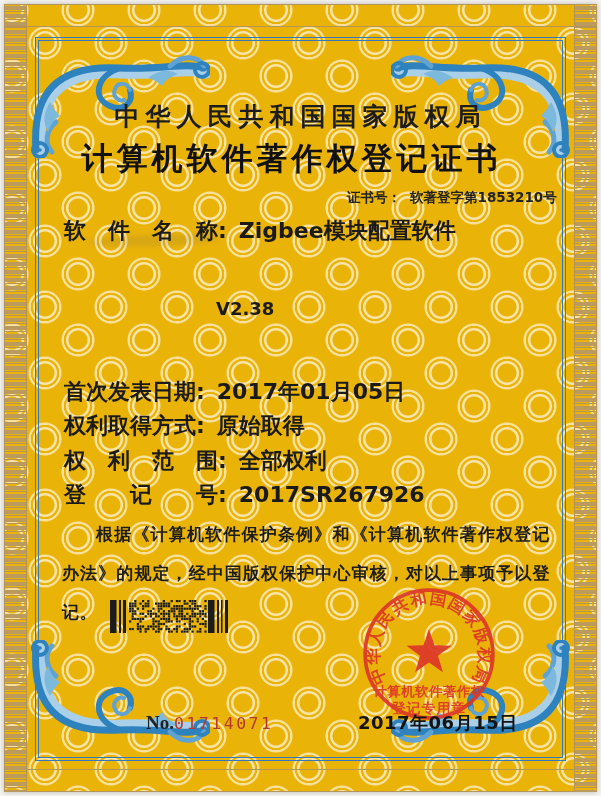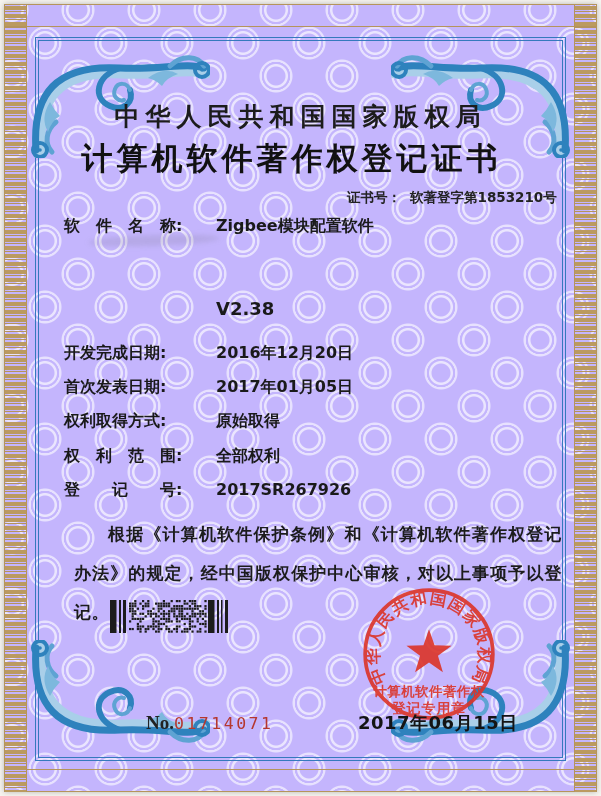--- a/index.html
+++ b/index.html
@@ -4,21 +4,21 @@
 <style>
   html,body{margin:0;padding:0;}
   body{
     width:601px;height:796px;position:relative;overflow:hidden;
     background:#f7f5f0;
     font-family:"DejaVu Sans","Liberation Sans",sans-serif;
   }
   
   .cert{
     position:absolute;left:4px;top:4px;width:593px;height:788px;
-    background:#c4b5fd;
+    background:#eab308;
     box-shadow:0 0 6px rgba(0,0,0,.25);
   }
   
   .cert::before{
     content:"";position:absolute;inset:0;pointer-events:none;
     background-image:
       radial-gradient(circle, rgba(255,255,255,0) 9px, rgba(255,255,255,.65) 10px 11.5px,
         rgba(255,255,255,0) 12.5px 14px, rgba(255,255,255,.6) 14.5px 16px, rgba(255,255,255,0) 17px),
       radial-gradient(circle, rgba(255,255,255,0) 9px, rgba(255,255,255,.65) 10px 11.5px,
         rgba(255,255,255,0) 12.5px 14px, rgba(255,255,255,.6) 14.5px 16px, rgba(255,255,255,0) 17px);
@@ -71,29 +71,29 @@
     font-family:"DejaVu Serif","Liberation Serif",serif;
     font-size:25px;font-weight:700;letter-spacing:6px;color:#1c1c1c;
   }
   .main-title{
     left:0;right:18px;top:134px;text-align:center;
     font-family:Liberation Mono, monospace;
     font-size:31px;font-weight:700;letter-spacing:4px;color:#111;
   }
   .certno{left:343px;top:185px;font-size:13.5px;font-weight:700;color:#222;text-align:center;}
   .certno .v{margin-left:9px;}
-  .frow{left:60px;top:0;font-size:16px;font-weight:700;color:#1a1a1a;}
+  .frow{left:60px;top:0;font-size:22px;font-weight:700;color:#1a1a1a;}
   .frow .lbl{display:inline-block;min-width:140px;}
   .frow .val{margin-left:12px;}
   .val2{left:212px;font-size:18px;font-weight:700;color:#1a1a1a;}
   .statement{
     position:absolute;left:58px;top:511px;width:488px;white-space:normal;
     font-family:"DejaVu Serif","Liberation Serif",serif;
     font-size:17px;font-weight:600;line-height:2.3;letter-spacing:.5px;
-    text-indent:2em;text-align:justify;color:#1c1c1c;margin-left:12px;
+    text-indent:2em;text-align:justify;color:#1c1c1c;
   }
   .smudge{
     position:absolute;left:84px;top:231px;width:132px;height:11px;
     background:rgba(90,95,100,.14);filter:blur(2.5px);border-radius:50%;
     transform:rotate(-2deg);
   }
   .barcode{position:absolute;left:106px;top:596px;width:122px;height:33px;}
   .stamp{position:absolute;left:322px;top:547px;width:206px;height:206px;opacity:.9;}
   .issue-date{left:354px;top:707px;font-size:18px;font-weight:700;letter-spacing:.5px;color:#141414;z-index:7;}
   .serial{left:94px;top:708px;z-index:6;}
@@ -193,23 +193,20 @@
     </div>
 
     <div class="smudge"></div>
 
     <div class="abs frow" style="top:212px;">
       <span class="lbl">软　件　名　称:</span><span class="val">Zigbee模块配置软件</span>
     </div>
     <div class="abs val2" style="top:254px;margin-top:40px;">V2.38</div>
 
 
-    <div class="abs frow" style="top:339px;">
-      <span class="lbl">开发完成日期:</span><span class="val">2016年12月20日</span>
-    </div>
 
     <div class="abs frow" style="top:373px;">
       <span class="lbl">首次发表日期:</span><span class="val">2017年01月05日</span>
     </div>
 
     <div class="abs frow" style="top:442px;">
       <span class="lbl">权　利　范　围:</span><span class="val">全部权利</span>
     </div>
 
     <div class="abs frow" style="top:407px;">

